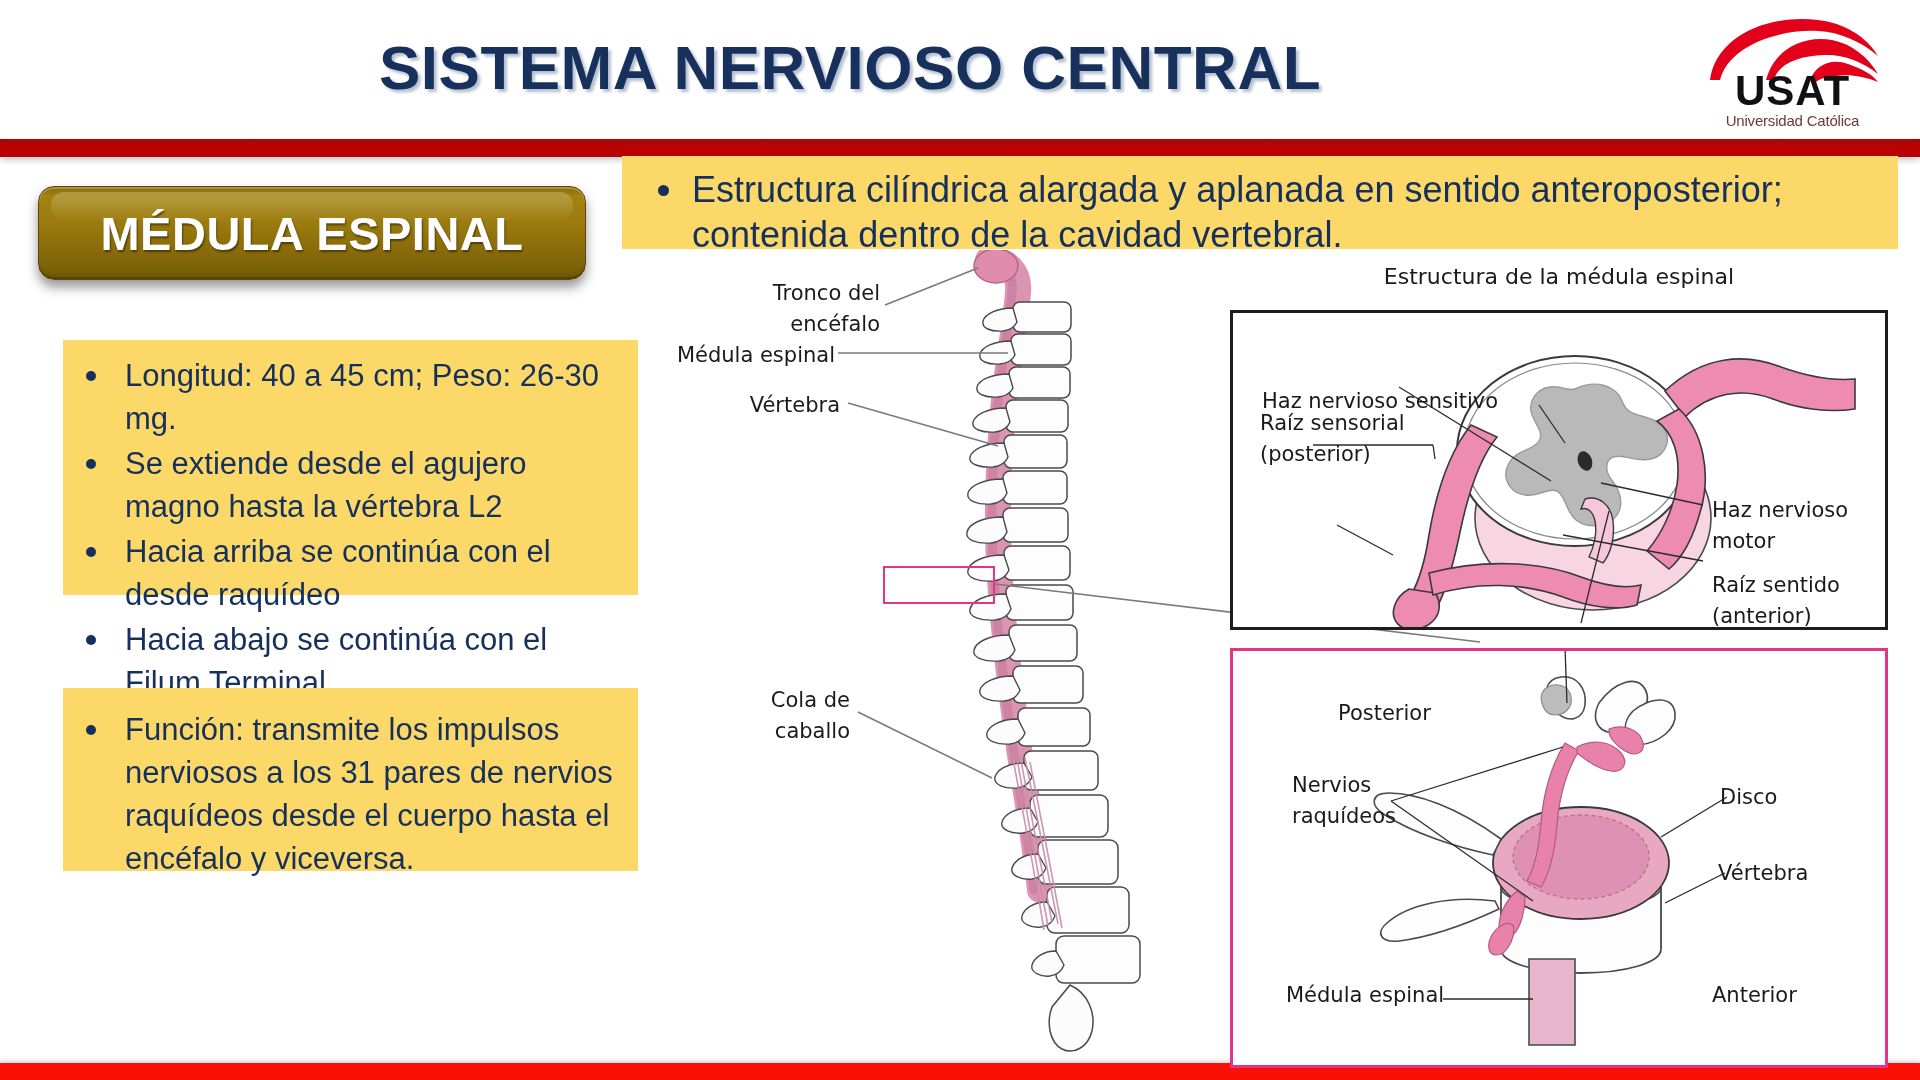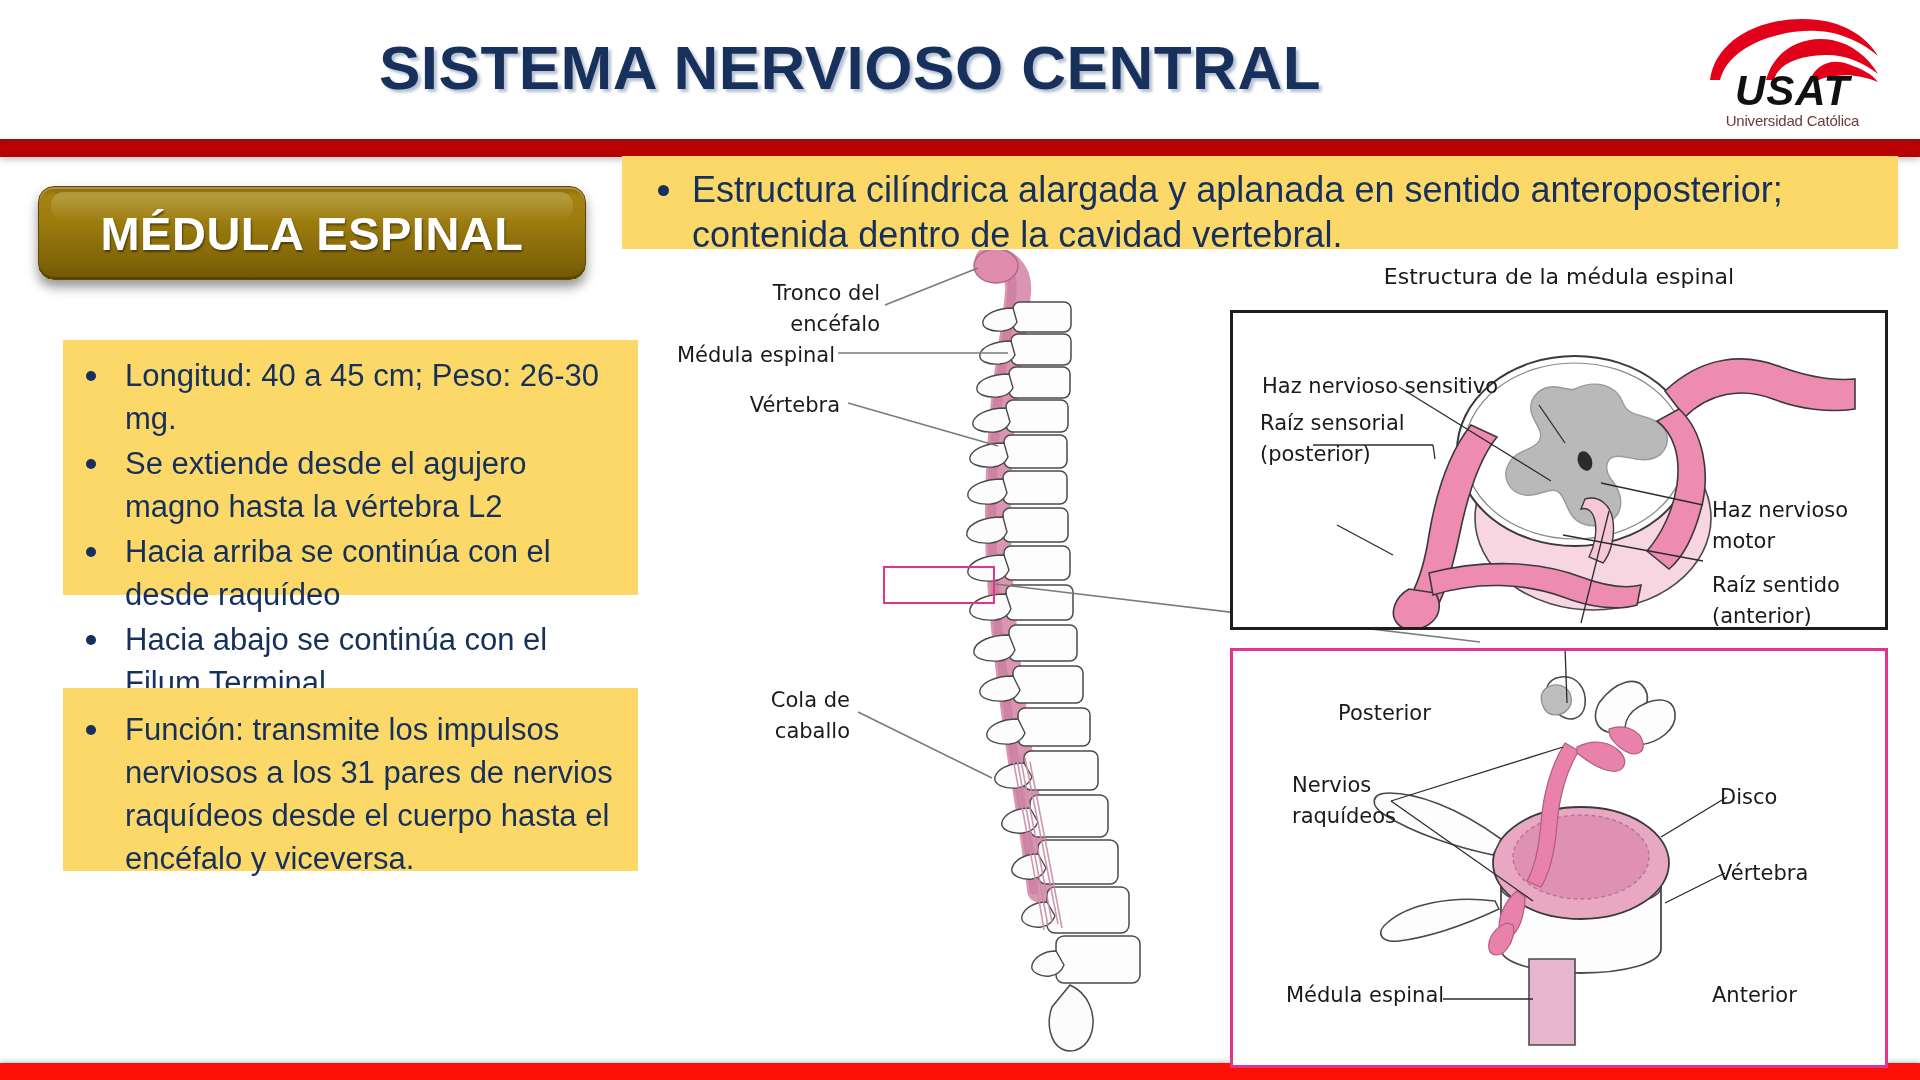--- a/index.html
+++ b/index.html
@@ -33,21 +33,21 @@
   #usat-logo {
     position: absolute; left: 1700px; top: 14px;
     width: 185px; height: 118px;
   }
   #usat-logo .logo-arc { position: absolute; left: 6px; top: 2px; width: 175px; height: 66px; }
   #usat-logo .logo-word {
     position: absolute; left: 10px; top: 56px; width: 165px;
     text-align: center;
     font-family: "Liberation Sans", sans-serif;
     font-size: 42px; font-weight: bold; color: #111111;
-    letter-spacing: 1px; line-height: 42px; font-style: italic;
+    letter-spacing: 1px; line-height: 42px;
   }
   #usat-logo .logo-sub {
     position: absolute; left: 0px; top: 99px; width: 185px;
     text-align: center;
     font-size: 15px; color: #6b3a36; letter-spacing: -0.2px;
     line-height: 16px; white-space: nowrap;
   }
 
   
   #top-rule {
@@ -351,21 +351,21 @@
         <line x1="80" y1="132" x2="200" y2="132"></line>
         <line x1="200" y1="132" x2="202" y2="146"></line>
         <line x1="104" y1="212" x2="160" y2="242"></line>
         <line x1="470" y1="192" x2="368" y2="170"></line>
         <line x1="470" y1="248" x2="330" y2="222"></line>
         <line x1="376" y1="198" x2="348" y2="310"></line>
       </g>
     </svg>
   </div>
 
-  <div class="fig-label" style="left:572px; top:121px; width:300px;">Haz nervioso sensitivo</div>
+  <div class="fig-label" style="left:572px; top:136px; width:300px;">Haz nervioso sensitivo</div>
   <div class="fig-label" style="left:570px; top:158px; width:220px;">Raíz sensorial
 (posterior)</div>
   <div class="fig-label" style="left:1022px; top:245px; width:200px;">Haz nervioso
 motor</div>
   <div class="fig-label" style="left:1022px; top:320px; width:200px;">Raíz sentido
 (anterior)</div>
 
   <div id="inset-bottom">
     <svg viewBox="0 0 652 414" style="position:absolute; left:0; top:0; width:652px; height:414px;">
 

